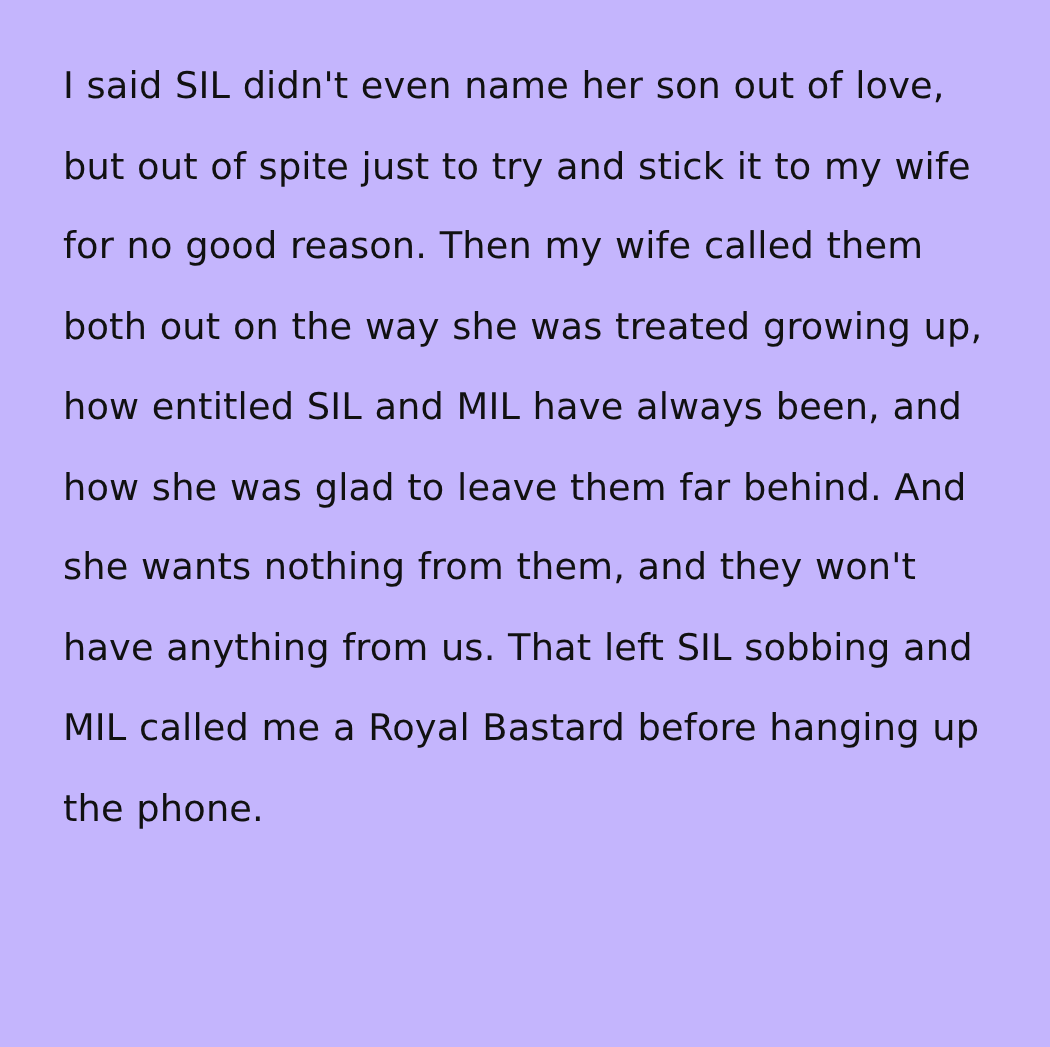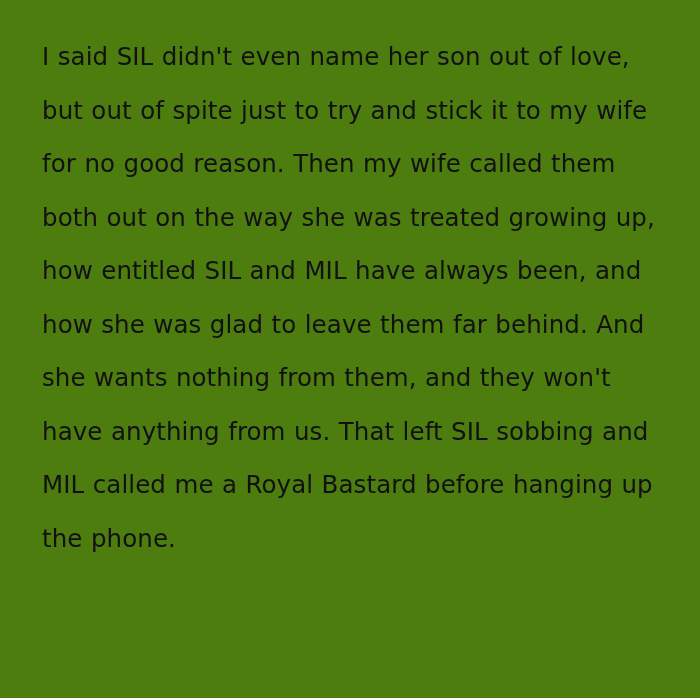--- a/index.html
+++ b/index.html
@@ -9,21 +9,21 @@
   body {
     width: 700px;
     height: 698px;
     background: #ffffff;
     font-family: "DejaVu Sans", sans-serif;
   }
   .page {
     box-sizing: border-box;
     width: 700px;
     height: 698px;
-    background: #4d7c0f;
+    background: #c4b5fd;
     padding: 30px 40px 30px 42px;
     display: flex;
     align-items: flex-start;
     justify-content: flex-start;
   }
   .story-text {
     font-family: "DejaVu Sans", sans-serif;
     font-size: 24.5px;
     line-height: 53.5px;
     color: #111111;

